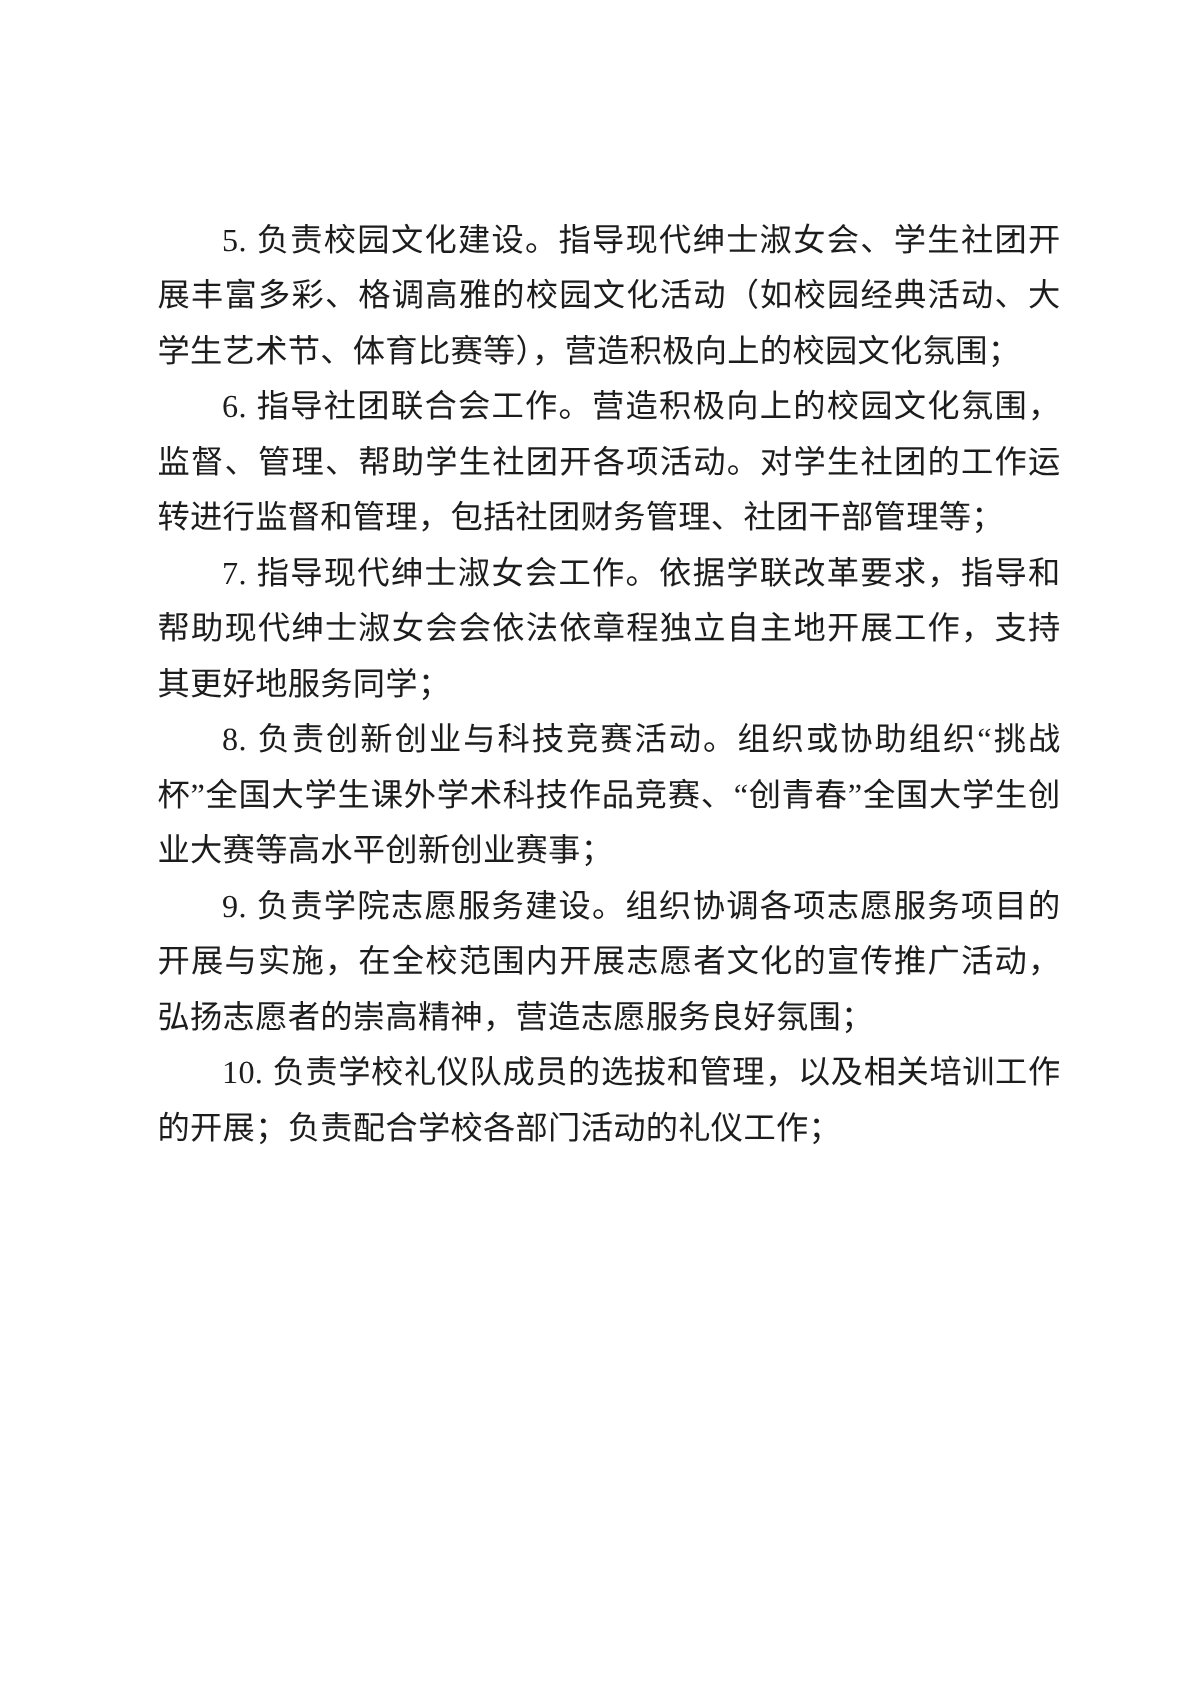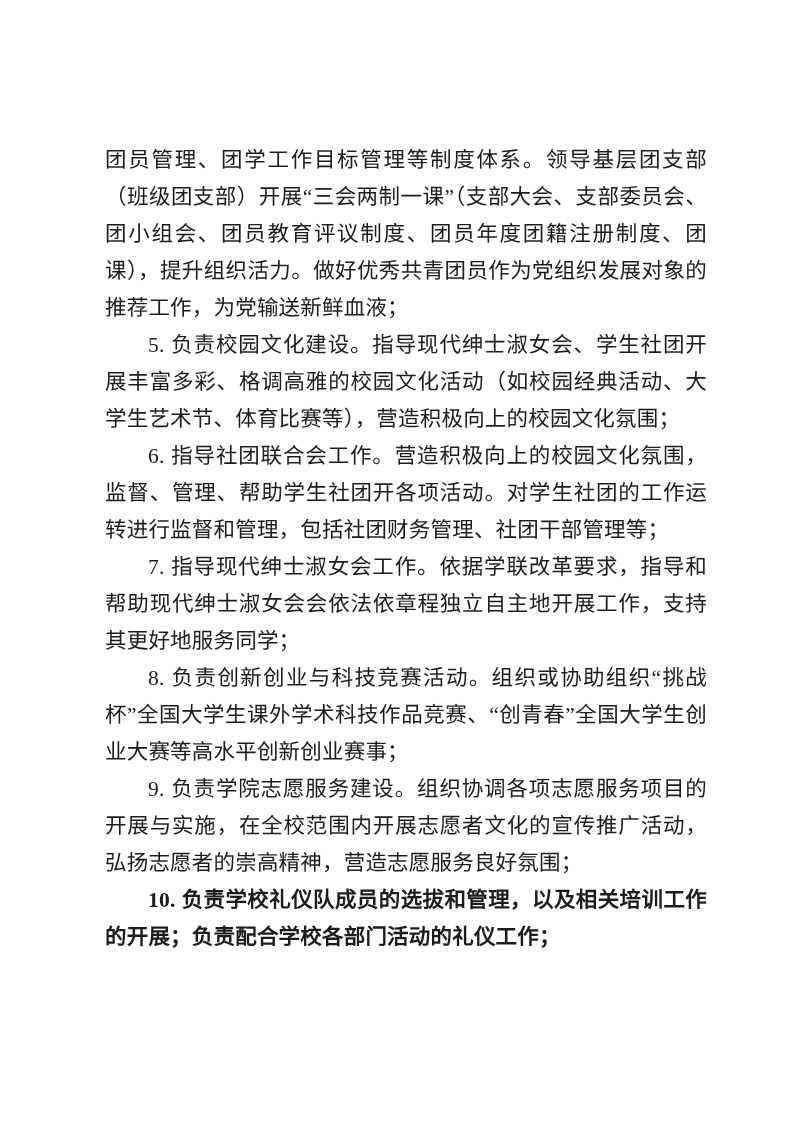--- a/index.html
+++ b/index.html
@@ -37,21 +37,20 @@
   }
   .para-number {
     margin-right: 6px;
   }
 </style>
 </head>
 <body style="background: rgb(255, 255, 255);">
 
 <div class="page">
   <div class="doc-body">
-      <p class="para" style="color: rgb(28, 28, 28);"><span>团员管理、团学工作目标管理等制度体系。领导基层团支部（班级团支部）开展“三会两制一课”（支部大会、支部委员会、团小组会、团员教育评议制度、团员年度团籍注册制度、团课），提升组织活力。做好优秀共青团员作为党组织发展对象的推荐工作，为党输送新鲜血液；</span></p>
       <p class="para indent" style="color: rgb(28, 28, 28);"><span class="para-number">5.</span><span>负责校园文化建设。指导现代绅士淑女会、学生社团开展丰富多彩、格调高雅的校园文化活动（如校园经典活动、大学生艺术节、体育比赛等），营造积极向上的校园文化氛围；</span></p>
       <p class="para indent" style="color: rgb(28, 28, 28);"><span class="para-number">6.</span><span>指导社团联合会工作。营造积极向上的校园文化氛围，监督、管理、帮助学生社团开各项活动。对学生社团的工作运转进行监督和管理，包括社团财务管理、社团干部管理等；</span></p>
       <p class="para indent" style="color: rgb(28, 28, 28);"><span class="para-number">7.</span><span>指导现代绅士淑女会工作。依据学联改革要求，指导和帮助现代绅士淑女会会依法依章程独立自主地开展工作，支持其更好地服务同学；</span></p>
       <p class="para indent" style="color: rgb(28, 28, 28);"><span class="para-number">8.</span><span>负责创新创业与科技竞赛活动。组织或协助组织“挑战杯”全国大学生课外学术科技作品竞赛、“创青春”全国大学生创业大赛等高水平创新创业赛事；</span></p>
       <p class="para indent" style="color: rgb(28, 28, 28);"><span class="para-number">9.</span><span>负责学院志愿服务建设。组织协调各项志愿服务项目的开展与实施，在全校范围内开展志愿者文化的宣传推广活动，弘扬志愿者的崇高精神，营造志愿服务良好氛围；</span></p>
-      <p class="para indent" style="color: rgb(28, 28, 28); font-weight: bold;"><span class="para-number">10.</span><span>负责学校礼仪队成员的选拔和管理，以及相关培训工作的开展；负责配合学校各部门活动的礼仪工作；</span></p>
+      <p class="para indent" style="color: rgb(28, 28, 28);"><span class="para-number">10.</span><span>负责学校礼仪队成员的选拔和管理，以及相关培训工作的开展；负责配合学校各部门活动的礼仪工作；</span></p>
     </div>
 </div>
 
 </body></html>

